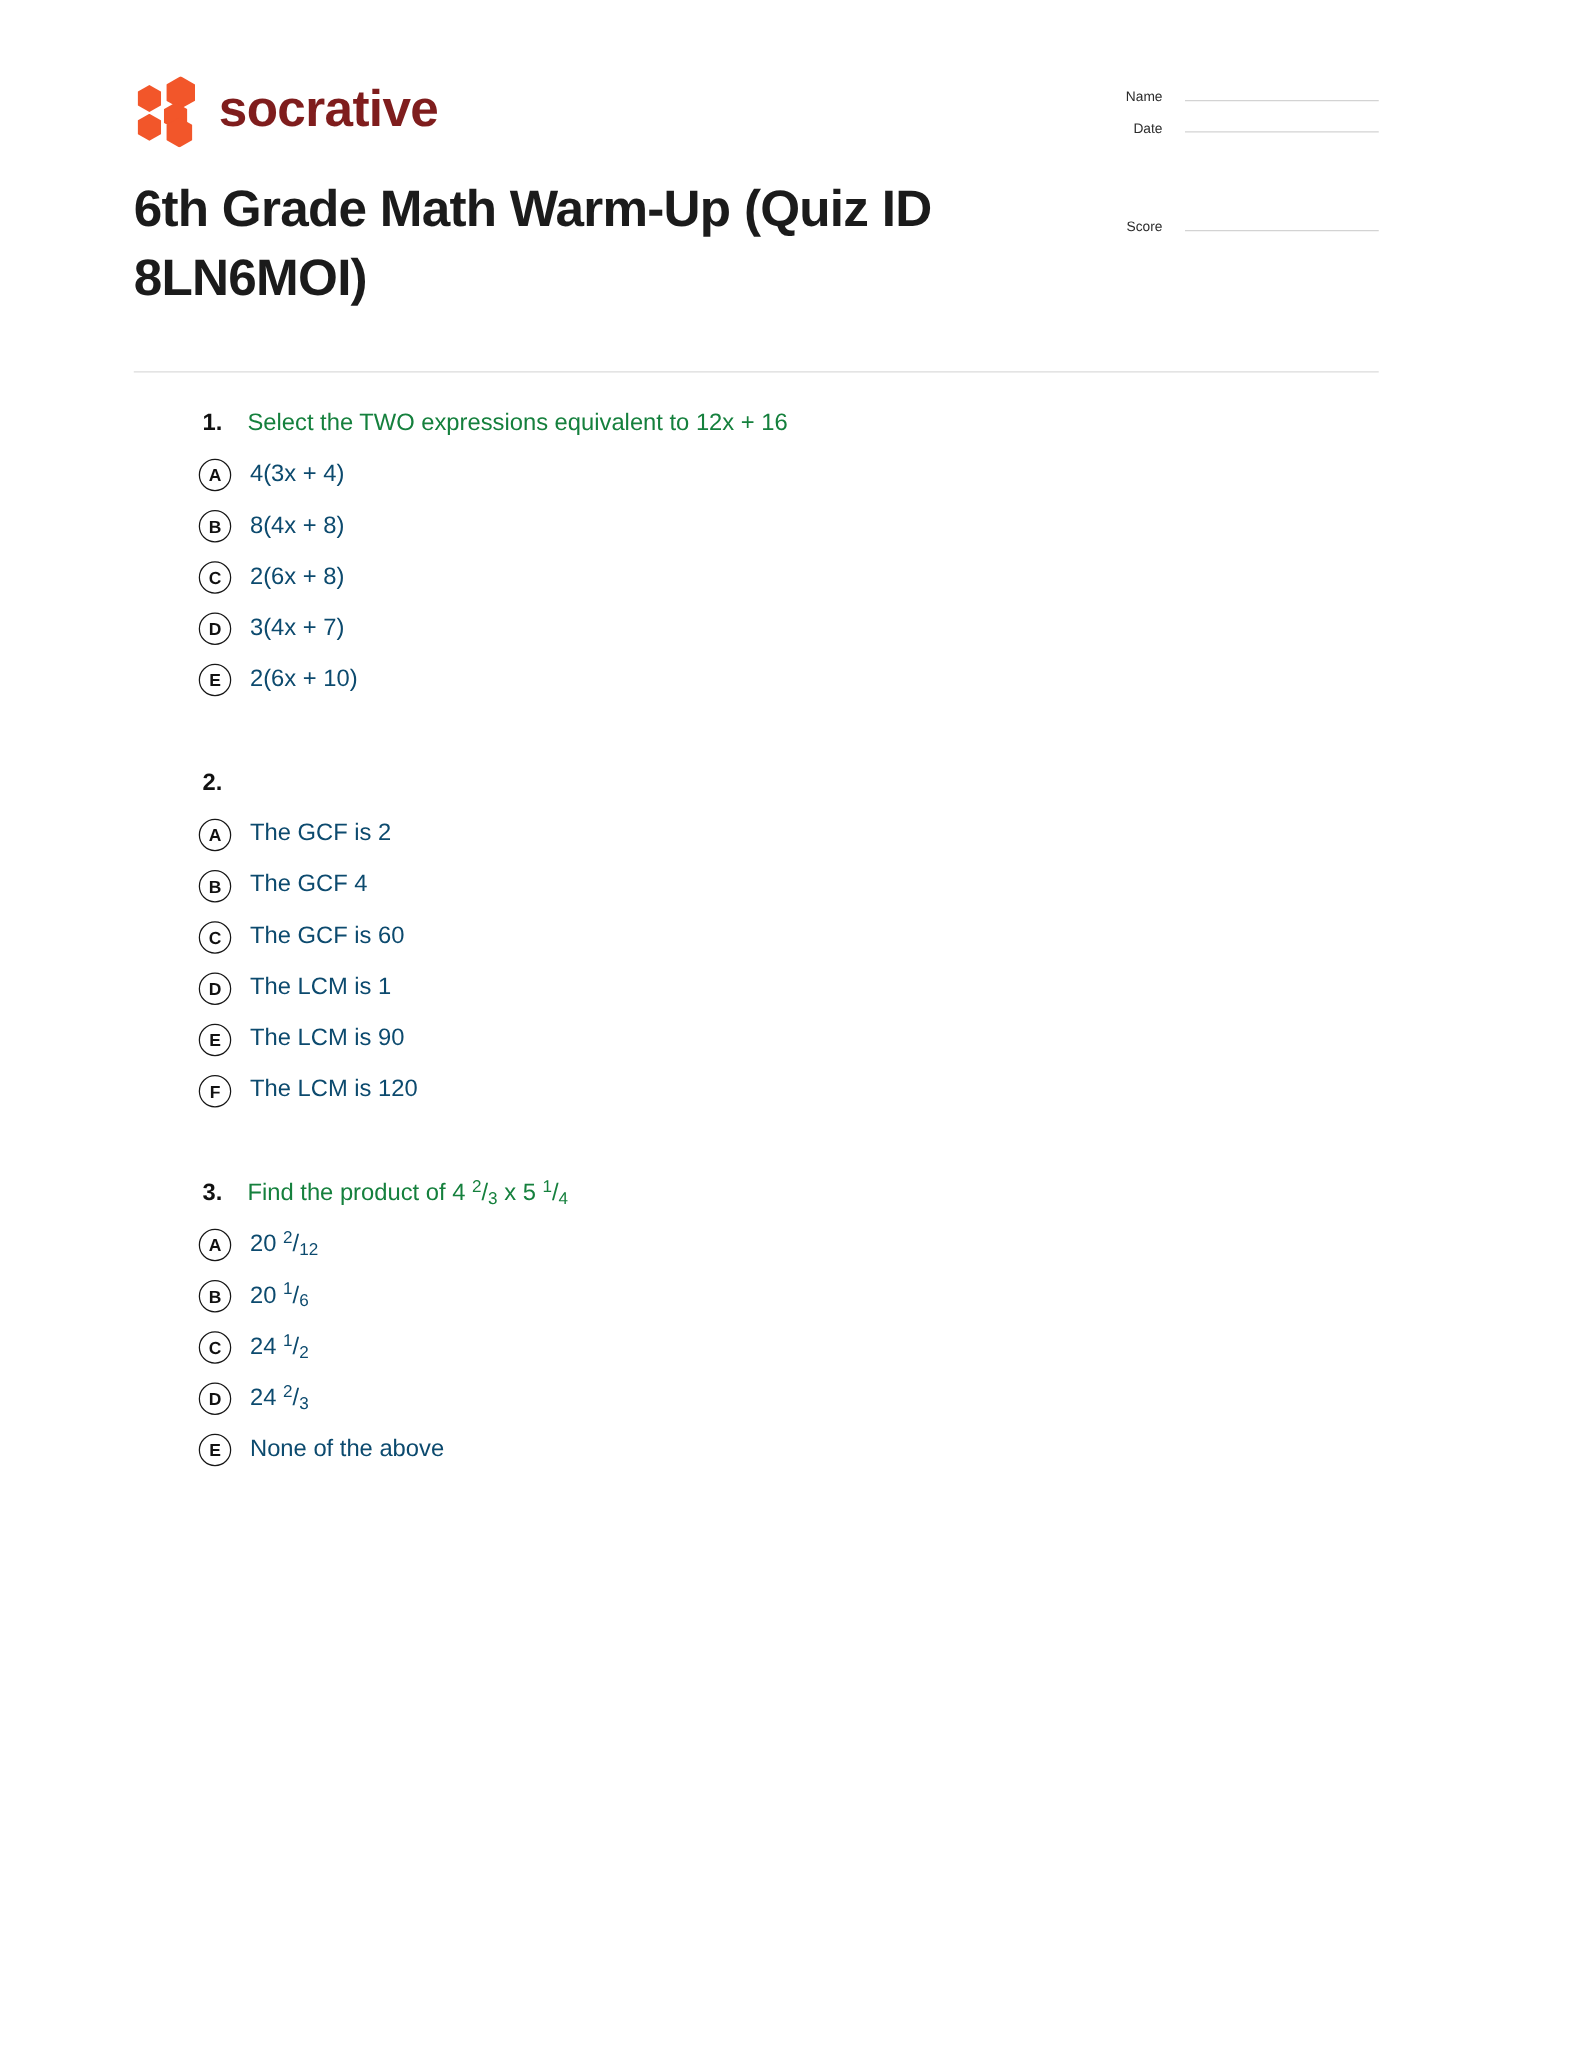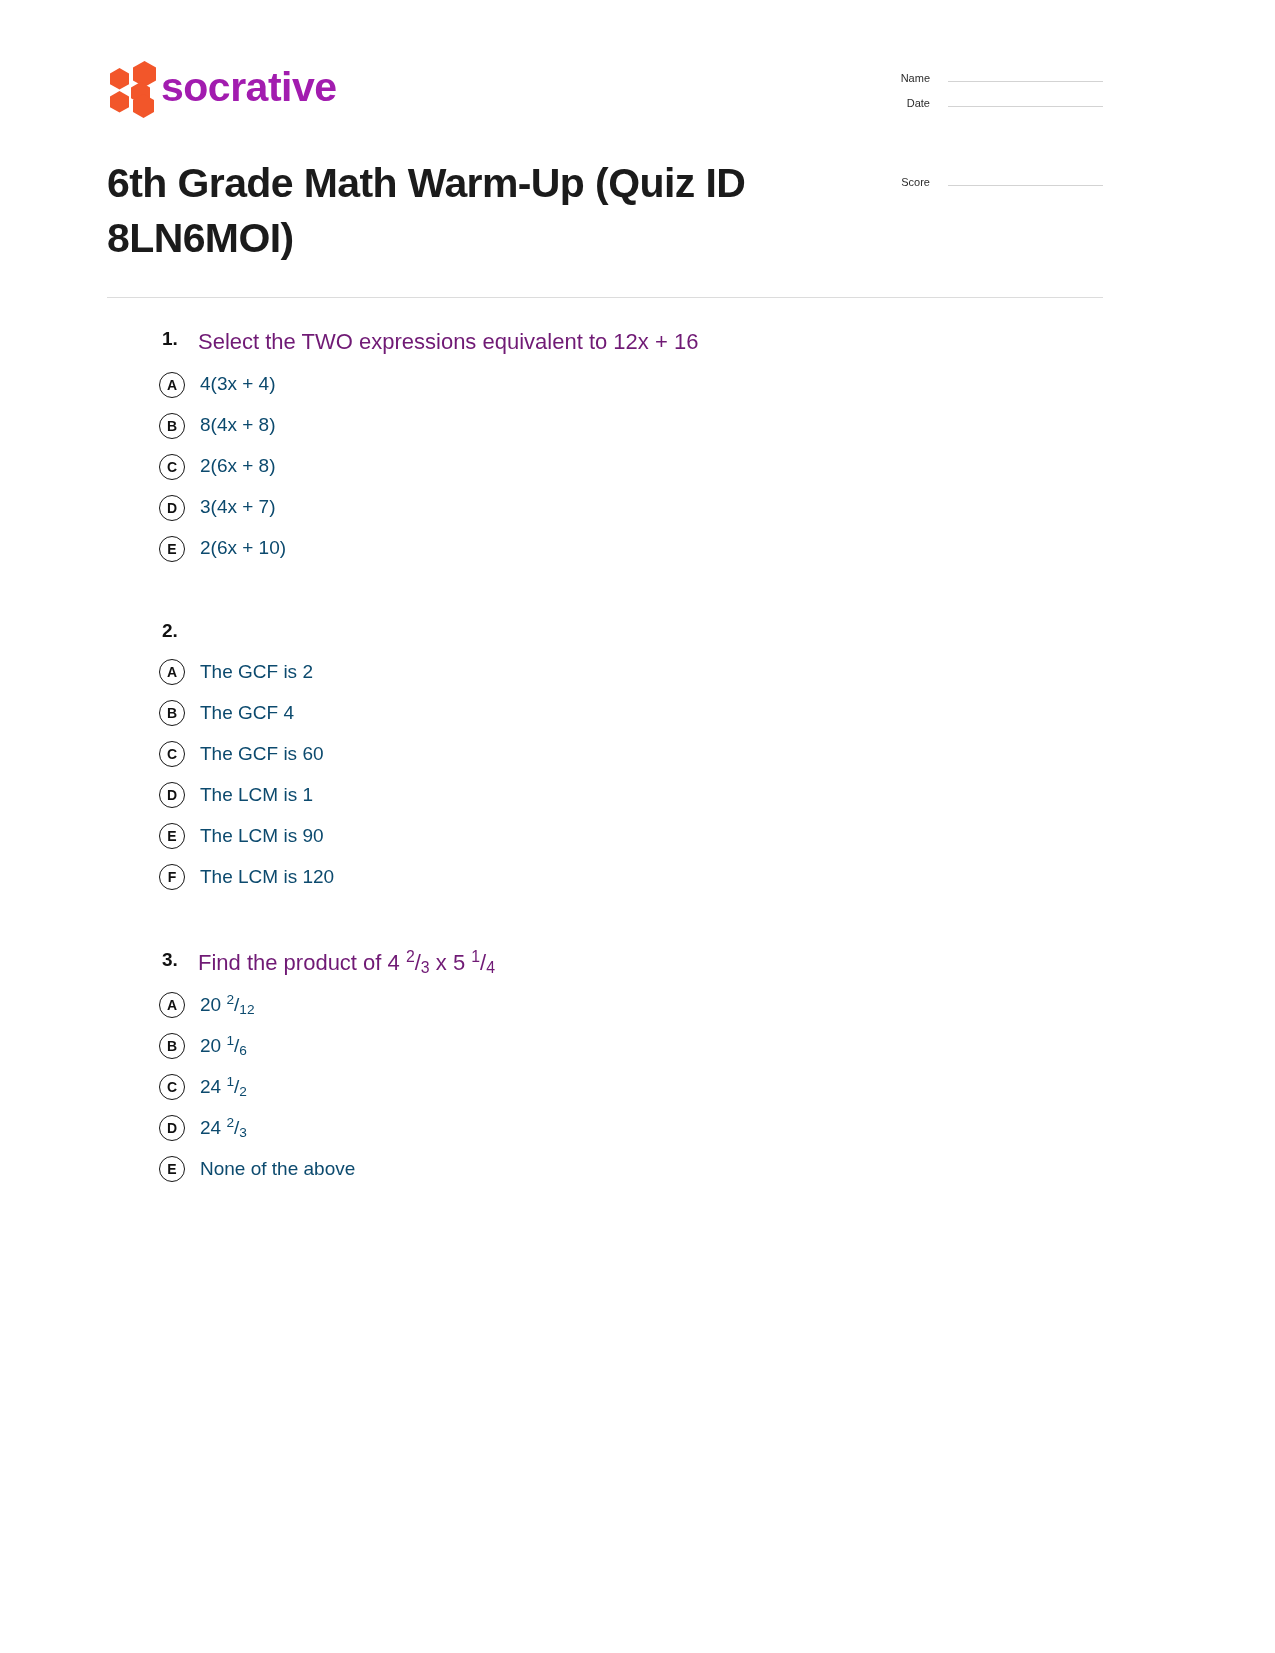--- a/index.html
+++ b/index.html
@@ -53,28 +53,29 @@
   .hex.h1 { left: 1px;  top: 7px; }
   .hex.h2 { left: 24px; top: 0px;  width: 23px; height: 26px; }
   .hex.h3 { left: 22px; top: 21px; }
   .hex.h4 { left: 1px;  top: 30px; }
   .hex.h5 { left: 24px; top: 33px; width: 21px; height: 24px; }
 
   .logo-word {
     font-size: 41px;
     font-weight: 700;
     letter-spacing: -0.5px;
-    color: #a21caf;
+    color: #7f1d1d;
+    margin-left: 14px;
     line-height: 1;
   }
 
   .title {
     position: absolute;
     left: 107px;
-    top: 156px;
+    top: 140px;
     width: 730px;
     font-size: 41px;
     line-height: 1.33;
     font-weight: 700;
     letter-spacing: -0.6px;
     color: #1b1b1b;
     margin: 0;
   }
 
   
@@ -137,22 +138,22 @@
   .q-num {
     font-size: 19px;
     font-weight: 700;
     color: #111;
     width: 36px;
     flex: 0 0 auto;
     text-align: left;
     line-height: 1.5;
   }
   .q-text {
-    font-size: 22px;
-    color: #701a75;
+    font-size: 19px;
+    color: #15803d;
     line-height: 1.5;
   }
   .q-text .em {
     font-weight: 700;
     font-style: italic;
     text-decoration: underline;
   }
 
   .options { margin-top: 6px; }
 

